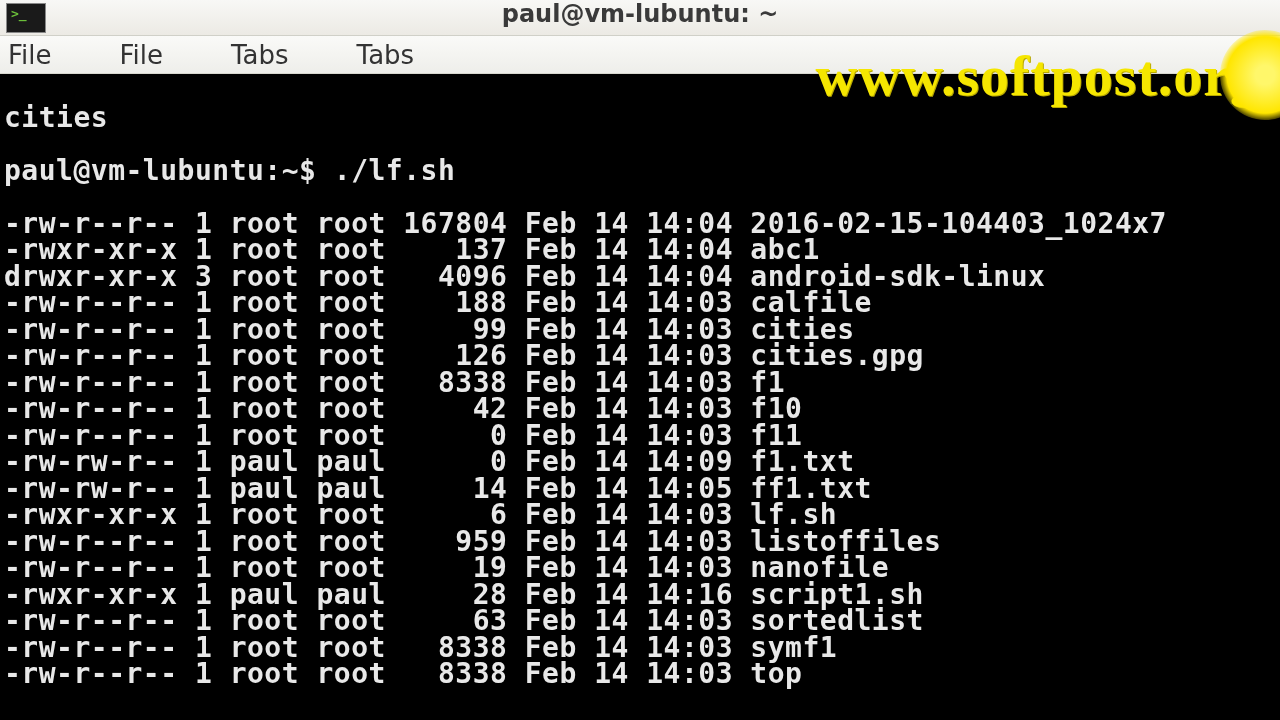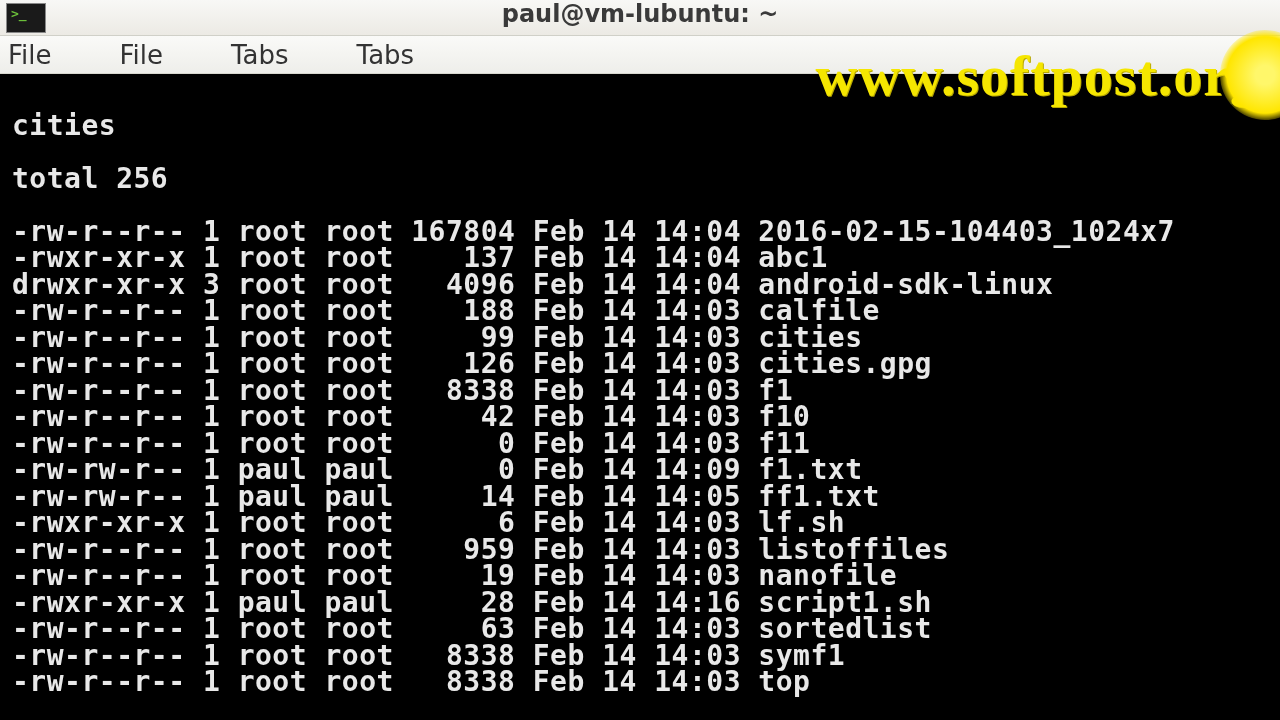--- a/index.html
+++ b/index.html
@@ -63,21 +63,21 @@
     color: #333;
     border-bottom: 1px solid #d8d8d0;
   }
   .menubar span { cursor: pointer; }
   .terminal {
     background: #000;
     color: #e8e8e8;
     font-size: 28px;
     line-height: 26.5px;
     letter-spacing: 0.5px;
-    padding: 12px;
+    padding: 4px;
     font-weight: bold;
     font-family: "DejaVu Sans Mono", "Liberation Mono", monospace;
     white-space: pre;
     position: relative;
     height: 646px;
   }
   .line { height: 26.5px; }
   .watermark {
     position: absolute;
     top: 42px;
@@ -127,16 +127,16 @@
   <span>Tabs</span>
   <span>Tabs</span>
 </div>
 
 <div class="watermark">www.softpost.org</div>
 <div class="spot"></div>
 <div class="faded-right">xyz</div>
 
 <div class="terminal">
 <div class="line">cities</div>
-<div class="line">total 256</div>
+<div class="line"><span>paul@vm-lubuntu:~$ </span><span>./lf.sh</span></div>
 <div id="listing-container"><div class="line">-rw-r--r-- 1 root root 167804 Feb 14 14:04 2016-02-15-104403_1024x7</div><div class="line">-rwxr-xr-x 1 root root    137 Feb 14 14:04 abc1</div><div class="line">drwxr-xr-x 3 root root   4096 Feb 14 14:04 android-sdk-linux</div><div class="line">-rw-r--r-- 1 root root    188 Feb 14 14:03 calfile</div><div class="line">-rw-r--r-- 1 root root     99 Feb 14 14:03 cities</div><div class="line">-rw-r--r-- 1 root root    126 Feb 14 14:03 cities.gpg</div><div class="line">-rw-r--r-- 1 root root   8338 Feb 14 14:03 f1</div><div class="line">-rw-r--r-- 1 root root     42 Feb 14 14:03 f10</div><div class="line">-rw-r--r-- 1 root root      0 Feb 14 14:03 f11</div><div class="line">-rw-rw-r-- 1 paul paul      0 Feb 14 14:09 f1.txt</div><div class="line">-rw-rw-r-- 1 paul paul     14 Feb 14 14:05 ff1.txt</div><div class="line">-rwxr-xr-x 1 root root      6 Feb 14 14:03 lf.sh</div><div class="line">-rw-r--r-- 1 root root    959 Feb 14 14:03 listoffiles</div><div class="line">-rw-r--r-- 1 root root     19 Feb 14 14:03 nanofile</div><div class="line">-rwxr-xr-x 1 paul paul     28 Feb 14 14:16 script1.sh</div><div class="line">-rw-r--r-- 1 root root     63 Feb 14 14:03 sortedlist</div><div class="line">-rw-r--r-- 1 root root   8338 Feb 14 14:03 symf1</div><div class="line">-rw-r--r-- 1 root root   8338 Feb 14 14:03 top</div></div>
 
 </div>
 
 </body></html>

